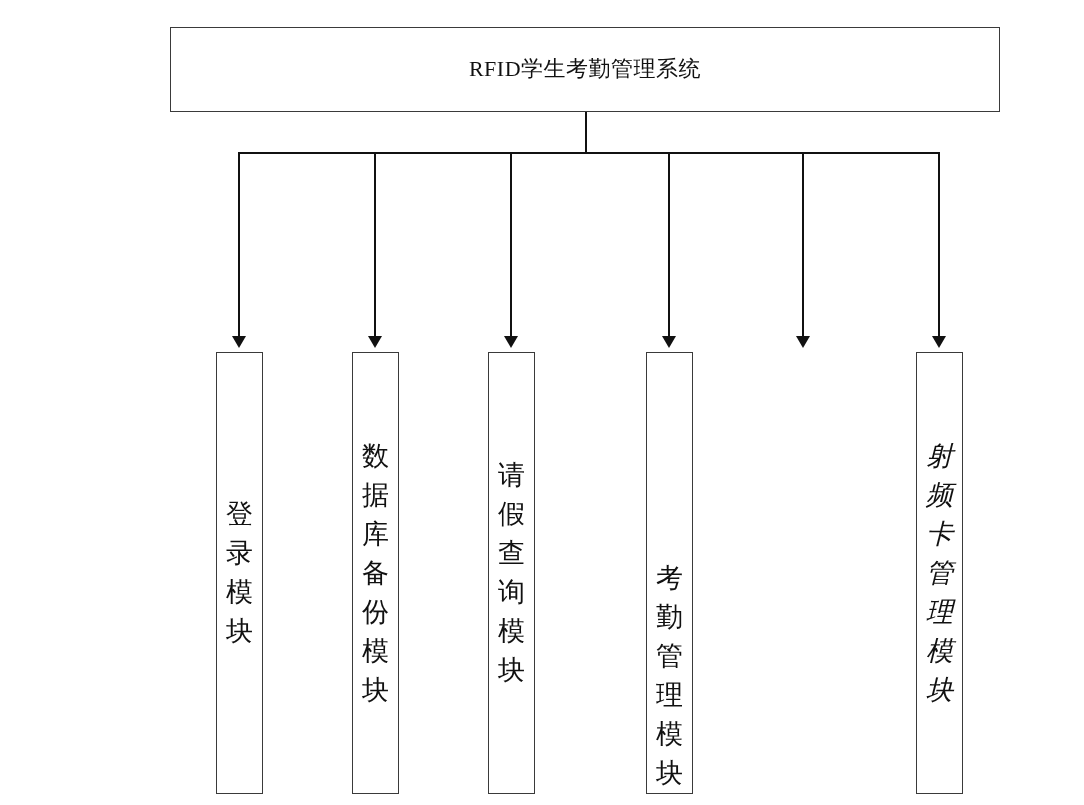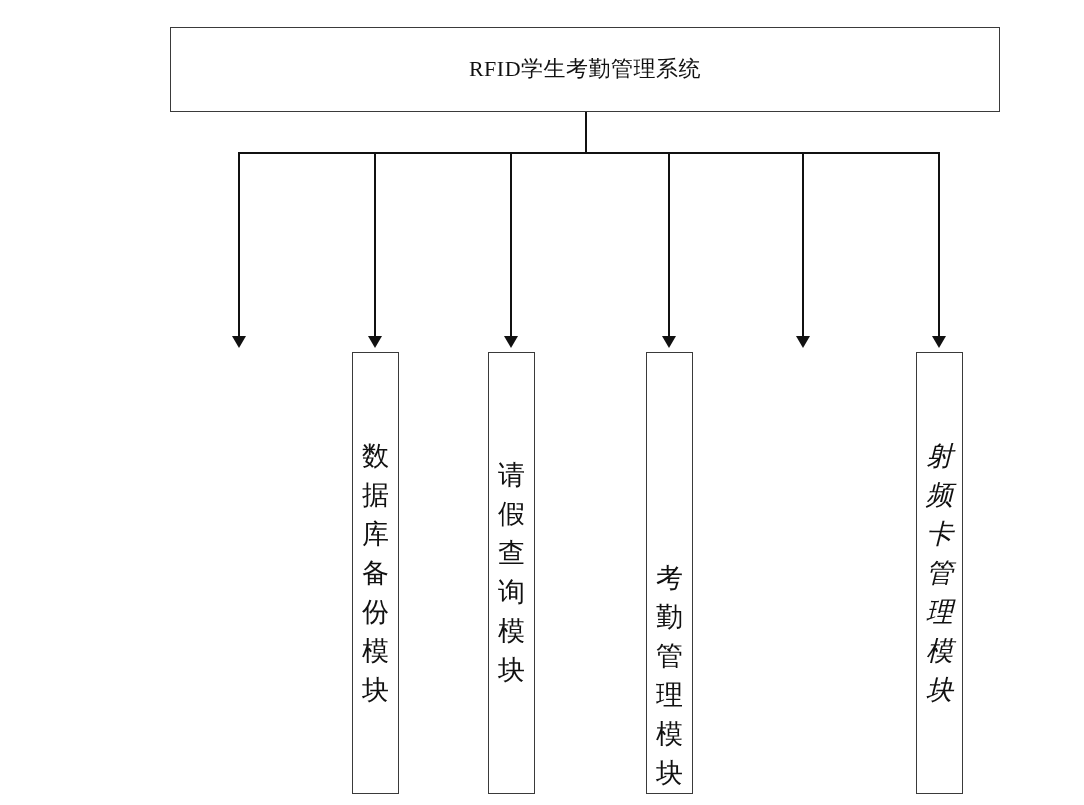--- a/index.html
+++ b/index.html
@@ -112,20 +112,23 @@
 
   <div class="connector v" style="left:668px; top:136px; height:186px;"></div>
   <div class="arrow-head" style="left:662px; top:320px;"></div>
 
   <div class="connector v" style="left:802px; top:136px; height:186px;"></div>
   <div class="arrow-head" style="left:796px; top:320px;"></div>
 
   <div class="connector v" style="left:938px; top:136px; height:186px;"></div>
   <div class="arrow-head" style="left:932px; top:320px;"></div>
 
+  <div class="module-box" style="left:216px;">
+    <span class="module-label">登录模块</span>
+  </div>
 
   <div class="module-box" style="left:352px;">
     <span class="module-label">数据库备份模块</span>
   </div>
 
   <div class="module-box" style="left:488px;">
     <span class="module-label">请假查询模块</span>
   </div>
 
   <div class="module-box" style="left:646px;align-items:flex-end;">

